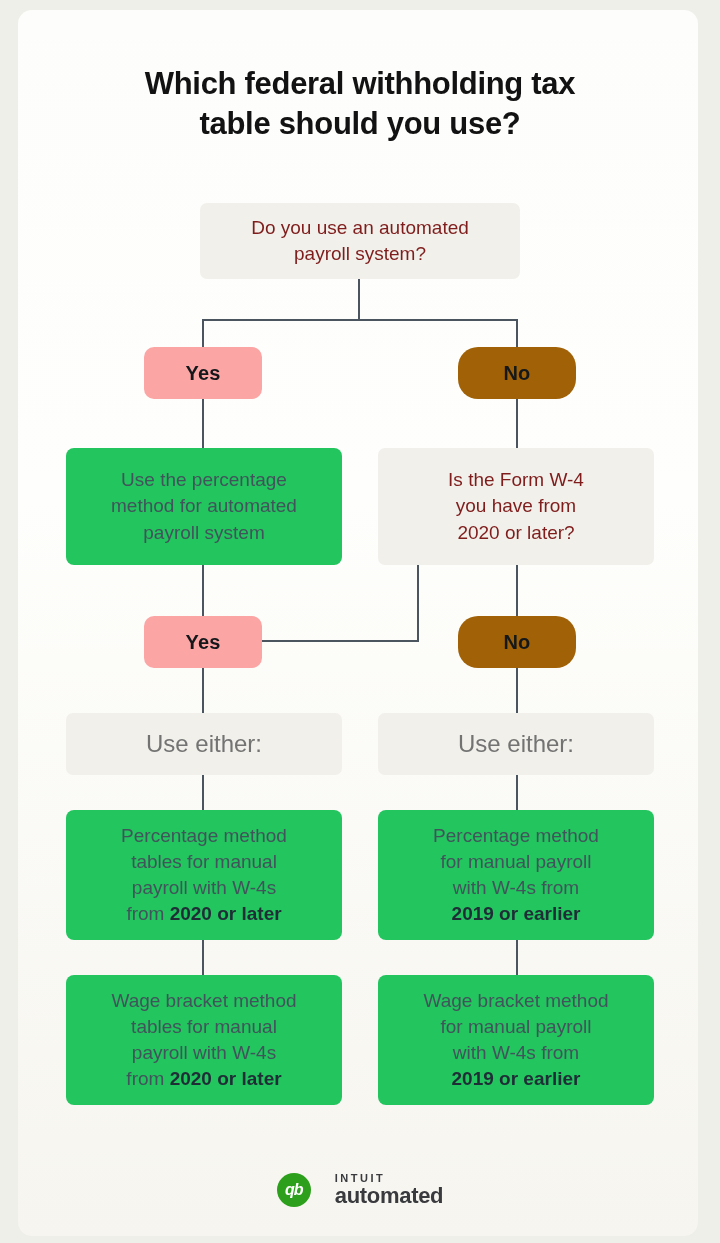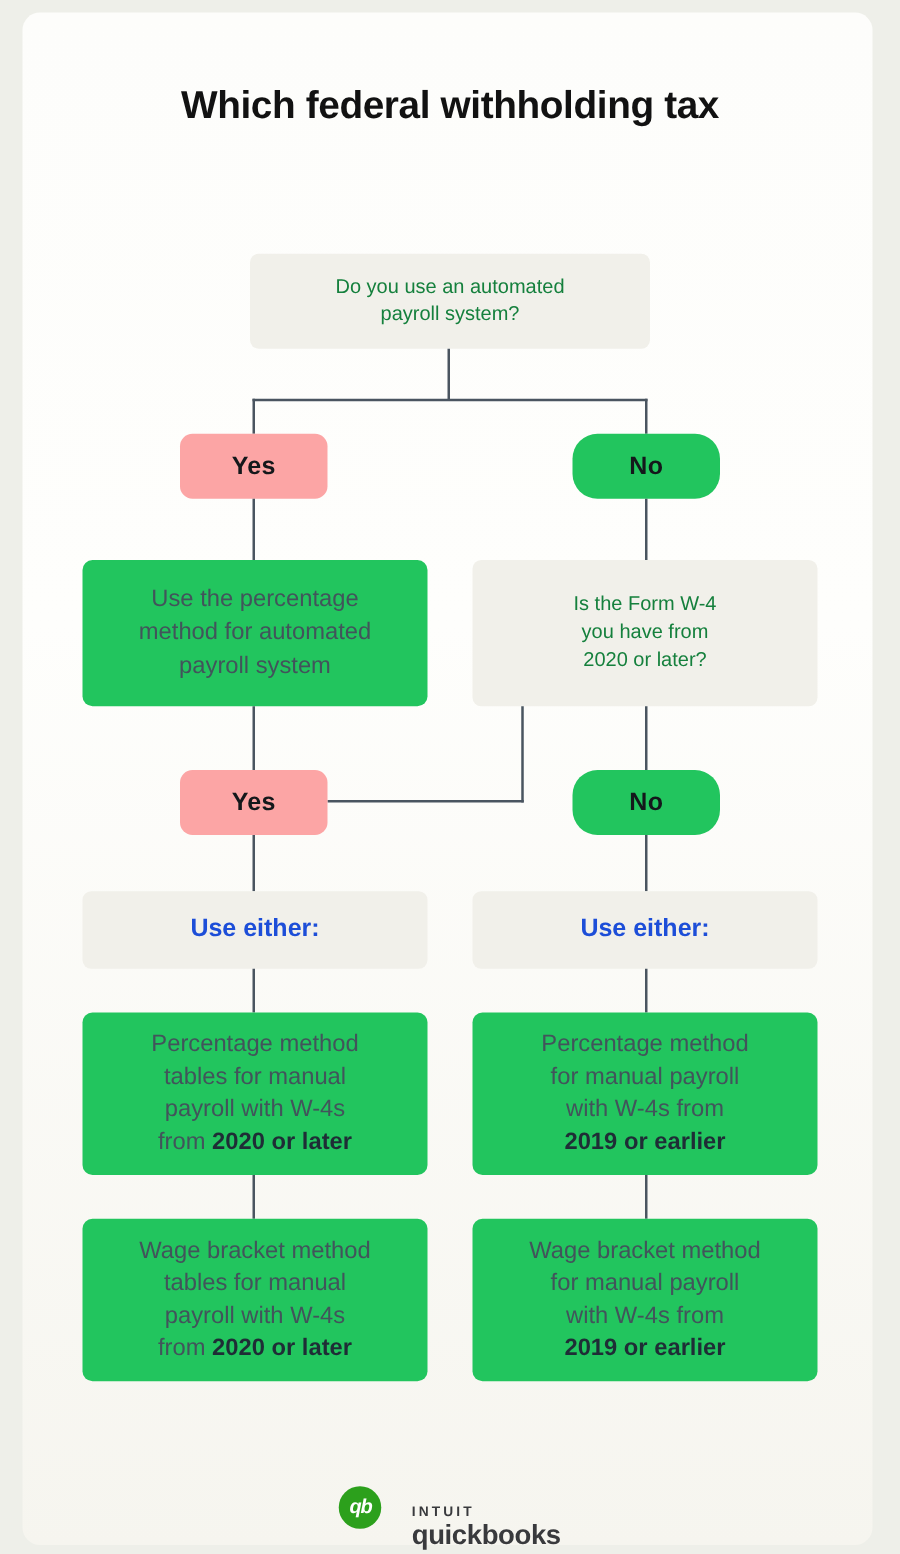--- a/index.html
+++ b/index.html
@@ -17,55 +17,56 @@
   .stage{position:absolute;left:0;top:0;width:720px;height:1243px;}
   .title{
     position:absolute;left:80px;top:64px;width:560px;
     text-align:center;color:#121212;font-size:31px;line-height:1.28;
     font-weight:800;letter-spacing:-0.3px;
   }
   .node{
     position:absolute;display:flex;align-items:center;justify-content:center;
     text-align:center;box-sizing:border-box;
   }
-  .gray-box{background:#f1f0ea;border-radius:7px;color:#15803d;font-size:16px;line-height:1.38;}
+  .gray-box{background:#f1f0ea;border-radius:7px;color:#7f1d1d;font-size:19px;line-height:1.38;}
   .blue-box{background:#22c55e;border-radius:8px;color:#42545b;font-size:19px;line-height:1.38;}
   .answer{
     border-radius:10px;font-size:20px;font-weight:700;color:#14181b;
     letter-spacing:0.2px;
   }
   .answer.yes{background:#fca5a5;}
-  .answer.no{background:#22c55e;border-radius:20px;}
-  .use-either{font-size:20px;font-weight:700;color:#1d4ed8;}
+  .answer.no{background:#a16207;border-radius:20px;}
+  .use-either{font-size:24px;font-weight:400;color:#737373;}
   .line{position:absolute;background:#4a5560;}
   .bold-tail{font-weight:700;color:#1f2d36;}
   .ln{display:block;}
   .footer-logo{
     position:absolute;left:0;top:1173px;width:720px;
     display:flex;align-items:center;justify-content:center;gap:24px;text-align:center;
   }
   .qb-circle{
     width:34px;height:34px;border-radius:50%;background:#2ca01c;
     display:flex;align-items:center;justify-content:center;
     color:#ffffff;font-weight:800;font-size:16px;font-style:italic;
     letter-spacing:-1px;
   }
-  .brand-col{display:flex;flex-direction:column;align-items:flex-start;margin-top:32px;}
+  .brand-col{display:flex;flex-direction:column;align-items:flex-start;}
   .brand-top{font-size:11px;font-weight:700;letter-spacing:2.5px;color:#393a3d;line-height:1;}
   .brand-bottom{font-size:22px;font-weight:800;color:#393a3d;line-height:1.05;letter-spacing:-0.3px;}
 </style>
 </head>
 <body>
 
 <div class="card"></div>
 
 <div class="stage">
 
   <div class="title">
     <span class="ln">Which federal withholding tax</span>
+    <span class="ln">table should you use?</span>
   </div>
 
   <div class="node gray-box" style="left:200px;top:203px;width:320px;height:76px;">
     <div>
       <span class="ln">Do you use an automated</span>
       <span class="ln">payroll system?</span>
     </div>
   </div>
 
   <div class="line" style="left:358px;top:279px;width:2px;height:41px;"></div>
@@ -145,17 +146,17 @@
       <span class="ln">for manual payroll</span>
       <span class="ln">with W-4s from</span>
       <span class="ln bold-tail">2019 or earlier</span>
     </div>
   </div>
 
   <div class="footer-logo">
     <div class="qb-circle">qb</div>
     <div class="brand-col">
       <span class="brand-top">INTUIT</span>
-      <span class="brand-bottom">quickbooks</span>
+      <span class="brand-bottom">automated</span>
     </div>
   </div>
 
 </div>
 
 </body></html>

